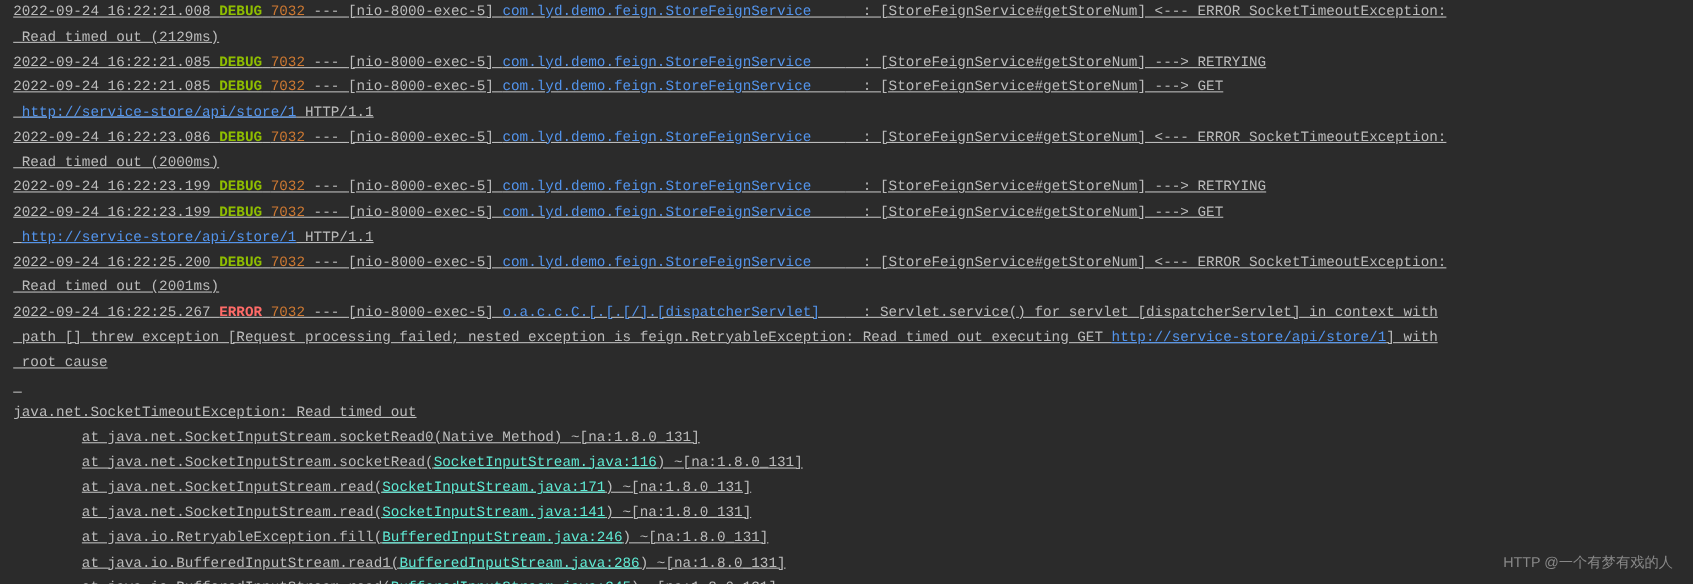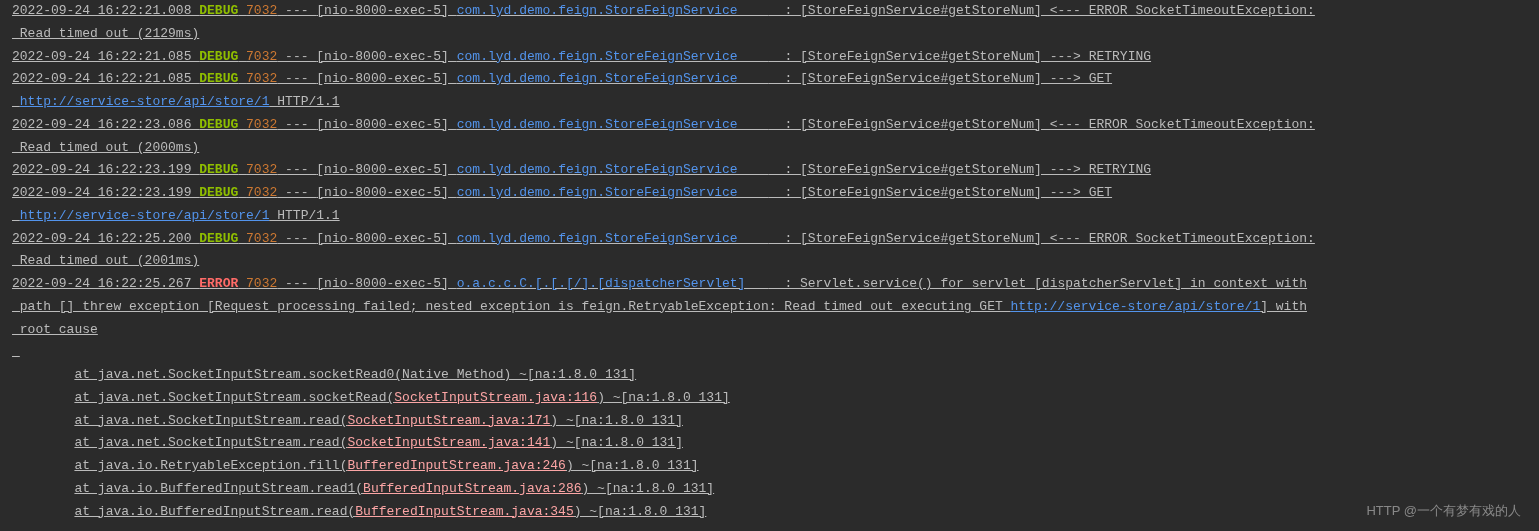--- a/index.html
+++ b/index.html
@@ -31,21 +31,21 @@
     .separator { color: #bbbbbb; }
     .thread { color: #bbbbbb; }
     .logger { color: #5394ec; }
     .message { color: #bbbbbb; }
     .link {
       color: #5394ec;
       text-decoration: underline;
       cursor: pointer;
     }
     .stack-link {
-      color: #fca5a5;
+      color: #5eead4;
       text-decoration: underline;
       cursor: pointer;
     }
     .watermark {
       position: fixed;
       bottom: 8px;
       right: 18px;
       color: #888888;
       font-size: 13px;
       font-family: sans-serif;
@@ -65,20 +65,21 @@
     <div class="log-line"><span class="message"> Read timed out (2000ms)</span></div>
     <div class="log-line"><span class="timestamp">2022-09-24 16:22:23.199 </span><span class="level-debug">DEBUG</span><span> </span><span class="pid">7032</span><span class="separator"> --- </span><span class="thread">[nio-8000-exec-5] </span><span class="logger">com.lyd.demo.feign.StoreFeignService    </span><span class="message">  : [StoreFeignService#getStoreNum] ---&gt; RETRYING</span></div>
     <div class="log-line"><span class="timestamp">2022-09-24 16:22:23.199 </span><span class="level-debug">DEBUG</span><span> </span><span class="pid">7032</span><span class="separator"> --- </span><span class="thread">[nio-8000-exec-5] </span><span class="logger">com.lyd.demo.feign.StoreFeignService    </span><span class="message">  : [StoreFeignService#getStoreNum] ---&gt; GET</span></div>
     <div class="log-line"><span> </span><a class="link">http://service-store/api/store/1</a><span class="message"> HTTP/1.1</span></div>
     <div class="log-line"><span class="timestamp">2022-09-24 16:22:25.200 </span><span class="level-debug">DEBUG</span><span> </span><span class="pid">7032</span><span class="separator"> --- </span><span class="thread">[nio-8000-exec-5] </span><span class="logger">com.lyd.demo.feign.StoreFeignService    </span><span class="message">  : [StoreFeignService#getStoreNum] &lt;--- ERROR SocketTimeoutException:</span></div>
     <div class="log-line"><span class="message"> Read timed out (2001ms)</span></div>
     <div class="log-line"><span class="timestamp">2022-09-24 16:22:25.267 </span><span class="level-error">ERROR</span><span> </span><span class="pid">7032</span><span class="separator"> --- </span><span class="thread">[nio-8000-exec-5] </span><span class="logger">o.a.c.c.C.[.[.[/].[dispatcherServlet]   </span><span class="message">  : Servlet.service() for servlet [dispatcherServlet] in context with</span></div>
     <div class="log-line"><span class="message"> path [] threw exception [Request processing failed; nested exception is feign.RetryableException: Read timed out executing GET </span><a class="link">http://service-store/api/store/1</a><span class="message">] with</span></div>
     <div class="log-line"><span class="message"> root cause</span></div>
     <div class="log-line"> </div>
+    <div class="log-line"><span class="message">java.net.SocketTimeoutException: Read timed out</span></div>
     <div class="log-line"><span class="message">	at java.net.SocketInputStream.socketRead0(Native Method) ~[na:1.8.0_131]</span></div>
     <div class="log-line"><span class="message">	at java.net.SocketInputStream.socketRead(</span><a class="stack-link">SocketInputStream.java:116</a><span class="message">) ~[na:1.8.0_131]</span></div>
     <div class="log-line"><span class="message">	at java.net.SocketInputStream.read(</span><a class="stack-link">SocketInputStream.java:171</a><span class="message">) ~[na:1.8.0_131]</span></div>
     <div class="log-line"><span class="message">	at java.net.SocketInputStream.read(</span><a class="stack-link">SocketInputStream.java:141</a><span class="message">) ~[na:1.8.0_131]</span></div>
     <div class="log-line"><span class="message">	at java.io.RetryableException.fill(</span><a class="stack-link">BufferedInputStream.java:246</a><span class="message">) ~[na:1.8.0_131]</span></div>
     <div class="log-line"><span class="message">	at java.io.BufferedInputStream.read1(</span><a class="stack-link">BufferedInputStream.java:286</a><span class="message">) ~[na:1.8.0_131]</span></div>
     <div class="log-line"><span class="message">	at java.io.BufferedInputStream.read(</span><a class="stack-link">BufferedInputStream.java:345</a><span class="message">) ~[na:1.8.0_131]</span></div>
   </div>
 <div class="watermark">HTTP @一个有梦有戏的人</div>
 

